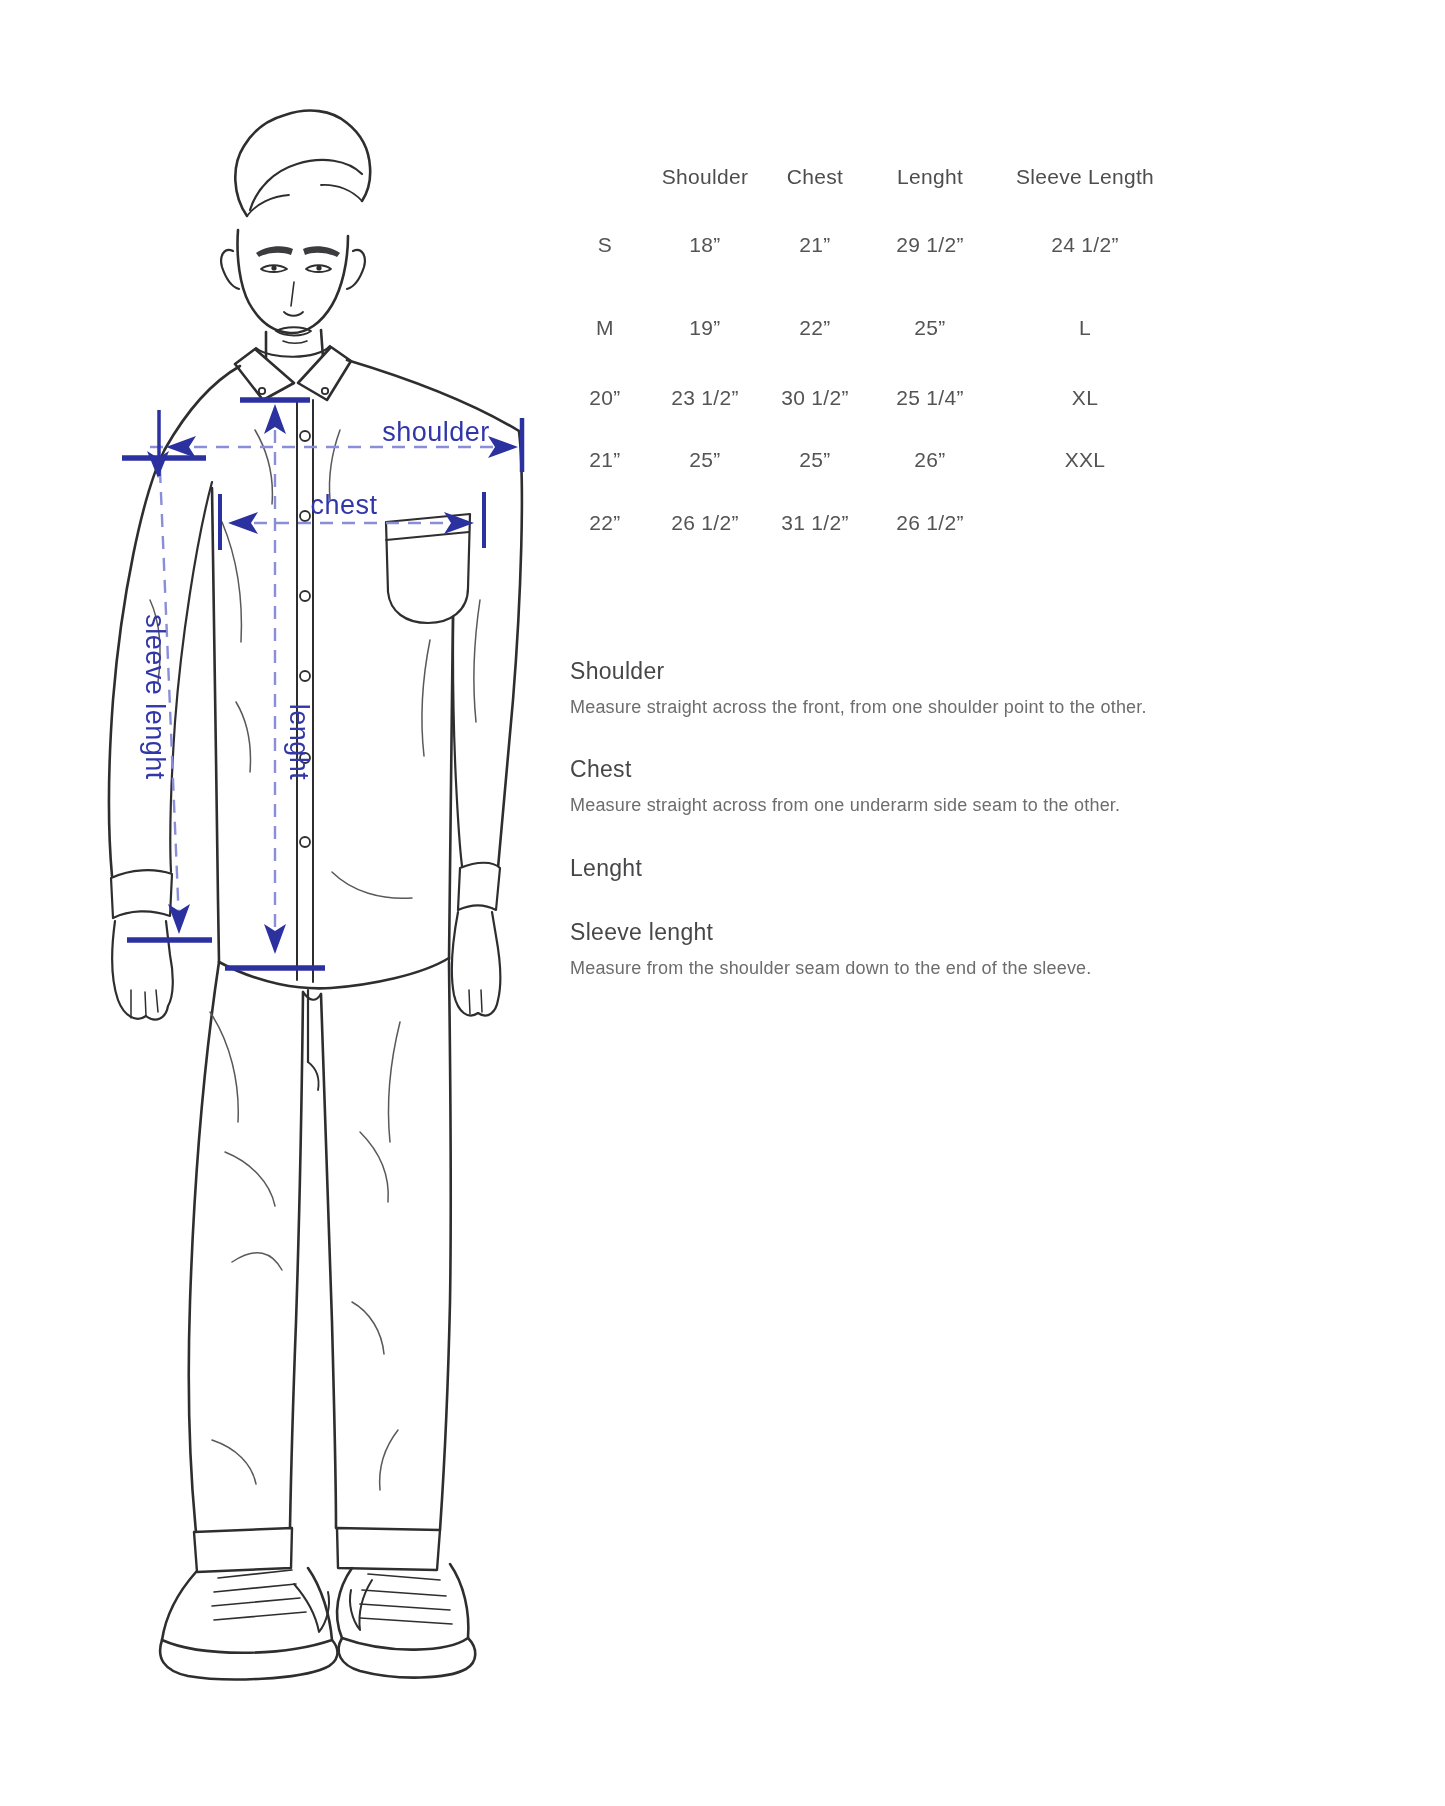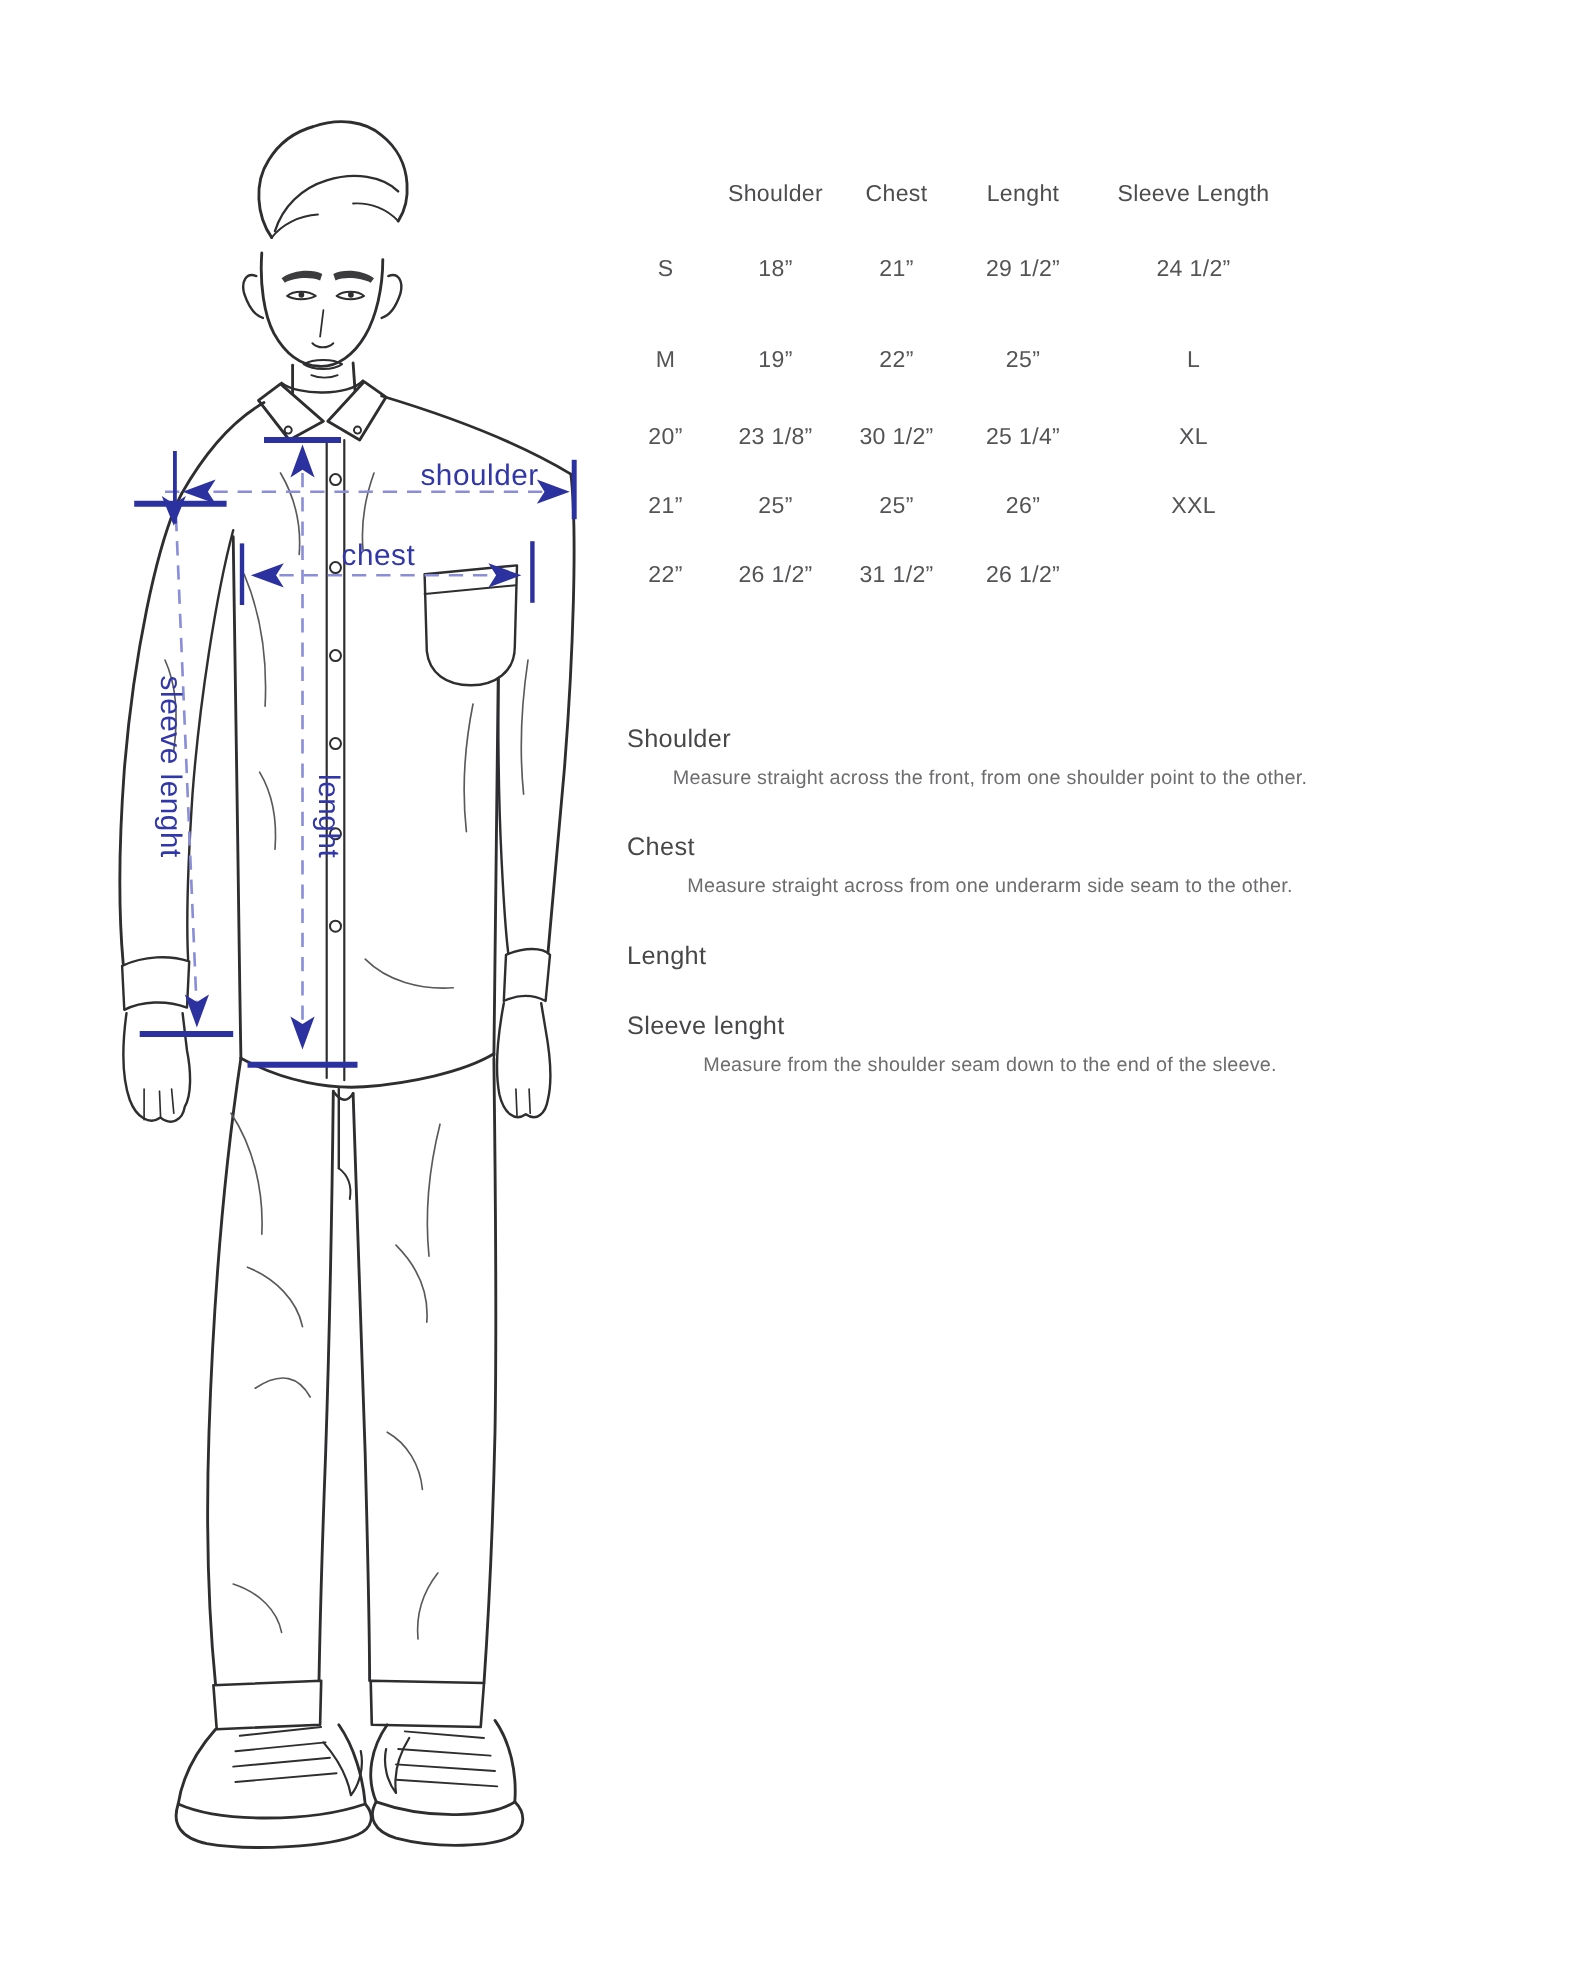--- a/index.html
+++ b/index.html
@@ -16,21 +16,21 @@
   }
   .size-table .cell{
     display:flex;align-items:center;justify-content:center;
     font-size:21px;color:#545456;letter-spacing:.3px;
   }
   .size-table .head{color:#4d4d4f;font-size:21px;}
   
   .definitions{position:absolute;left:570px;top:658px;width:660px;}
   .def-block{margin:0 0 37px 0;}
   .def-title{font-size:23px;color:#474749;letter-spacing:.3px;margin:0 0 10px 0;font-weight:400;}
-  .def-text{font-size:18px;color:#6d6d6f;letter-spacing:.2px;margin:0;line-height:1.35;text-align:center;}
+  .def-text{font-size:18px;color:#6d6d6f;letter-spacing:.2px;margin:0;line-height:1.35;}
   
   .figure-svg{position:absolute;left:0;top:0;}
   .figure-svg text{font-family:"Liberation Sans",sans-serif;}
   .blue-label{font-size:27px;fill:#3137a8;letter-spacing:.5px;}
 </style>
 </head>
 <body>
 
 <div class="canvas">
 
@@ -196,21 +196,21 @@
     <div class="cell">29 1/2”</div>
     <div class="cell">24 1/2”</div>
 
     <div class="cell">M</div>
     <div class="cell">19”</div>
     <div class="cell">22”</div>
     <div class="cell">25”</div>
 
     <div class="cell">L</div>
     <div class="cell">20”</div>
-    <div class="cell">23 1/8”</div>
+    <div class="cell">23 1/2”</div>
     <div class="cell">30 1/2”</div>
     <div class="cell">25 1/4”</div>
 
     <div class="cell">XL</div>
     <div class="cell">21”</div>
     <div class="cell">25”</div>
     <div class="cell">25”</div>
     <div class="cell">26”</div>
 
     <div class="cell">XXL</div>

